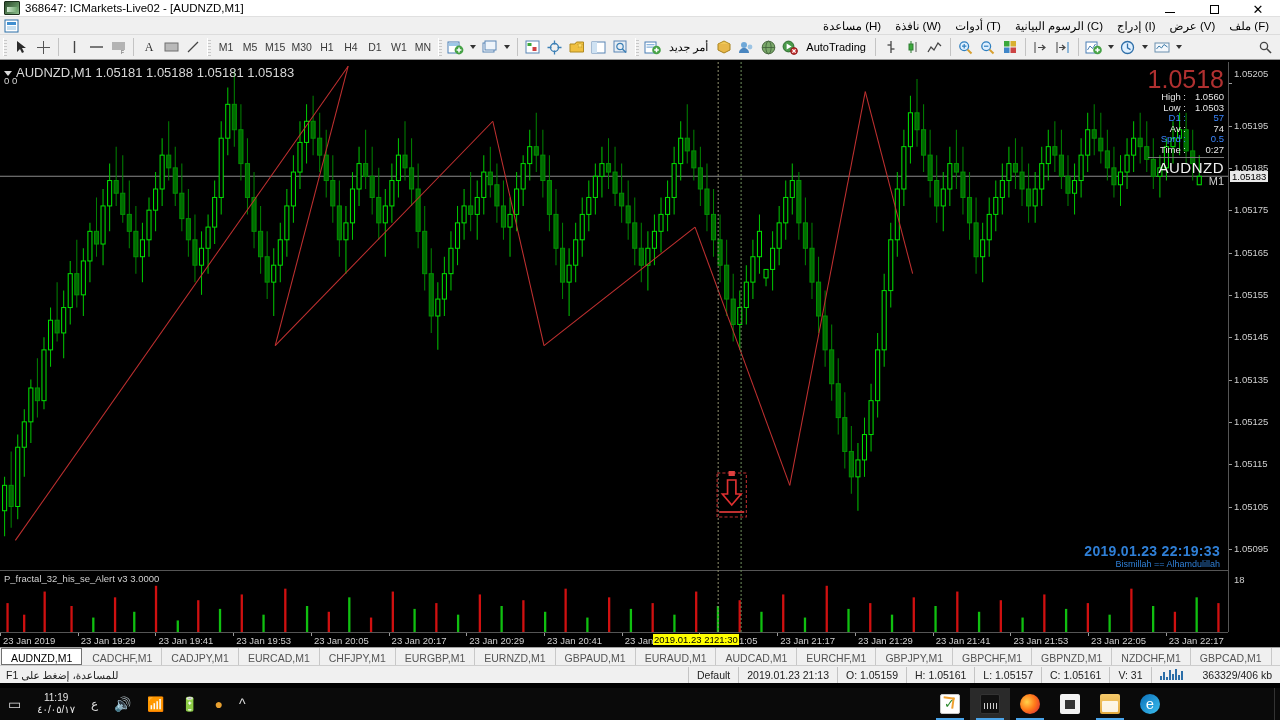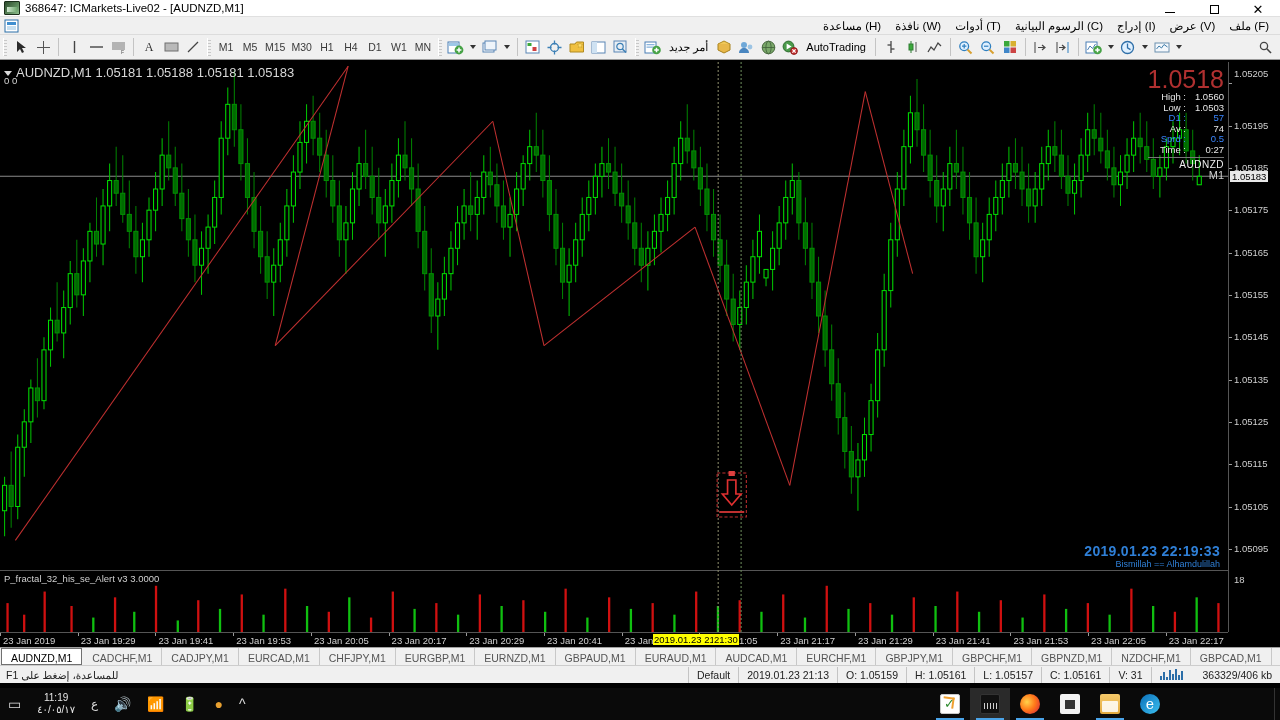--- a/index.html
+++ b/index.html
@@ -135,21 +135,21 @@
   #infopanel .big {
     font-size:25px; color:#b03030; letter-spacing:0px; line-height:26px;
     font-weight:400;
   }
   #infopanel table { border-collapse:collapse; margin-left:auto; }
   #infopanel td { font-size:9.5px; line-height:10.5px; padding:0; }
   #infopanel td.lbl { text-align:right; padding-right:2px; }
   #infopanel td.val { text-align:right; min-width:36px; }
   .c-w { color:#e6e6e6; } .c-b { color:#3a86ff; }
   #infopanel .sym {
-    font-size:10px; color:#f0f0f0; border-top:1px solid #777;
+    font-size:15px; color:#f0f0f0; border-top:1px solid #777;
     margin-top:2px; padding-top:1px; letter-spacing:.5px;
   }
   #infopanel .tf { font-size:11px; color:#cfcfcf; line-height:11px; }
 
   
   #watermark {
     position:absolute; right:60px; bottom:78px; text-align:right; z-index:6;
   }
   #watermark .wm1 { font-size:14px; color:#2f7fd6; font-weight:bold; letter-spacing:.3px;}
   #watermark .wm2 { font-size:9px; color:#2f7fd6; }

